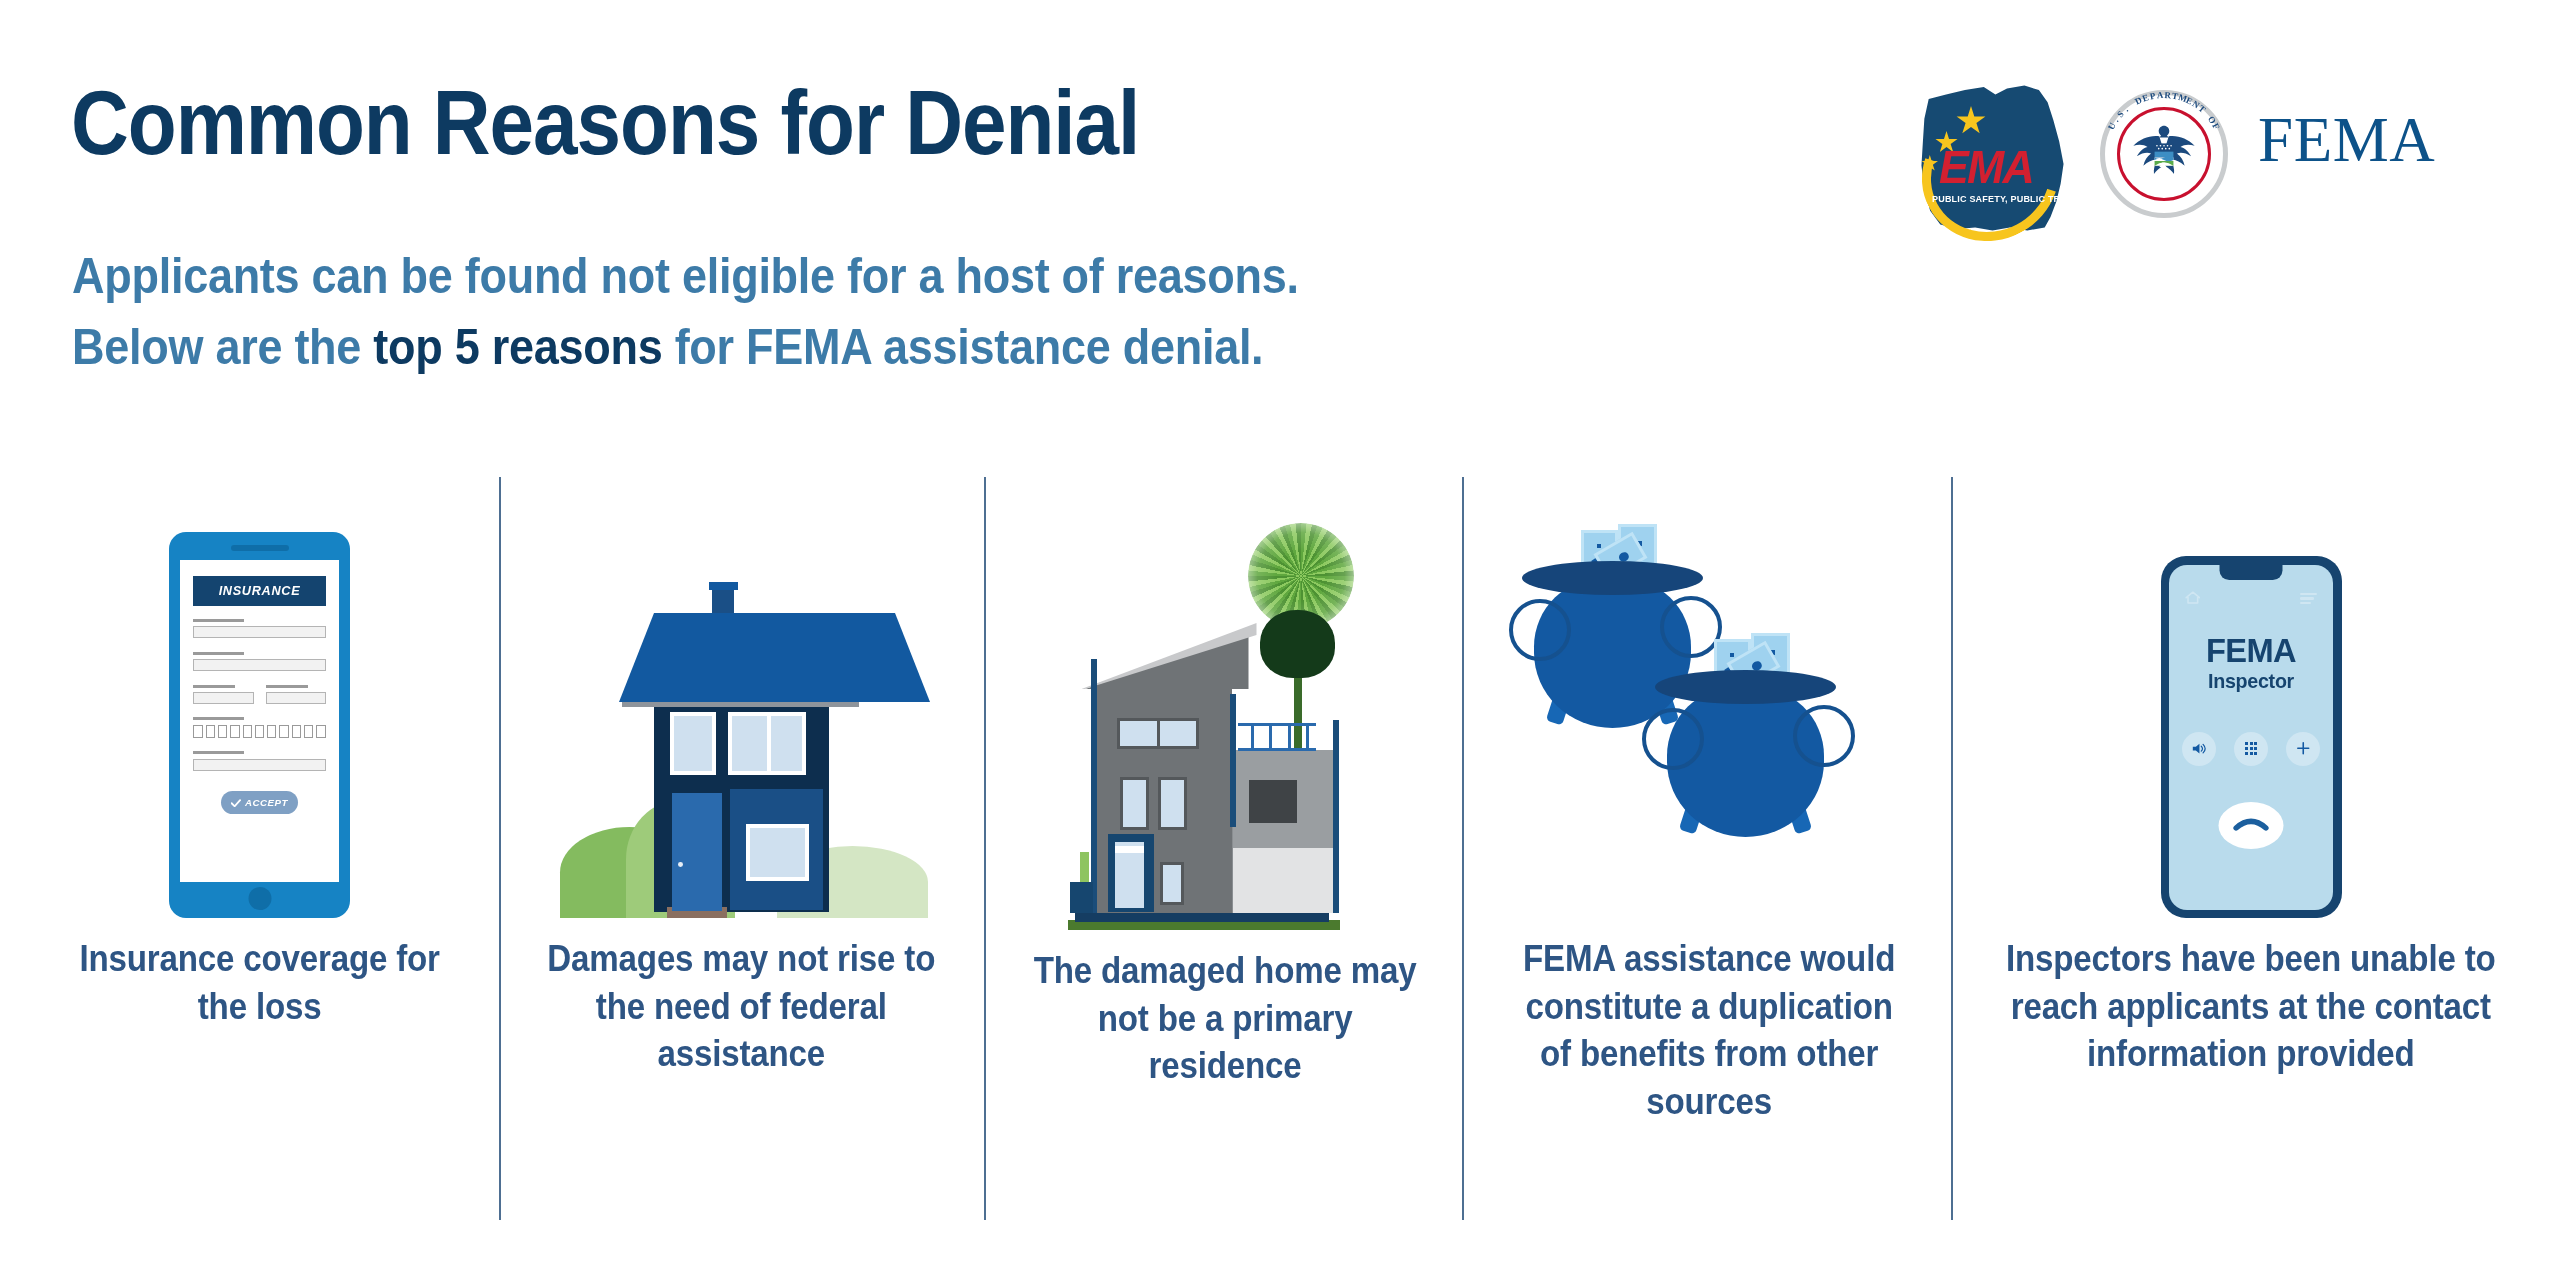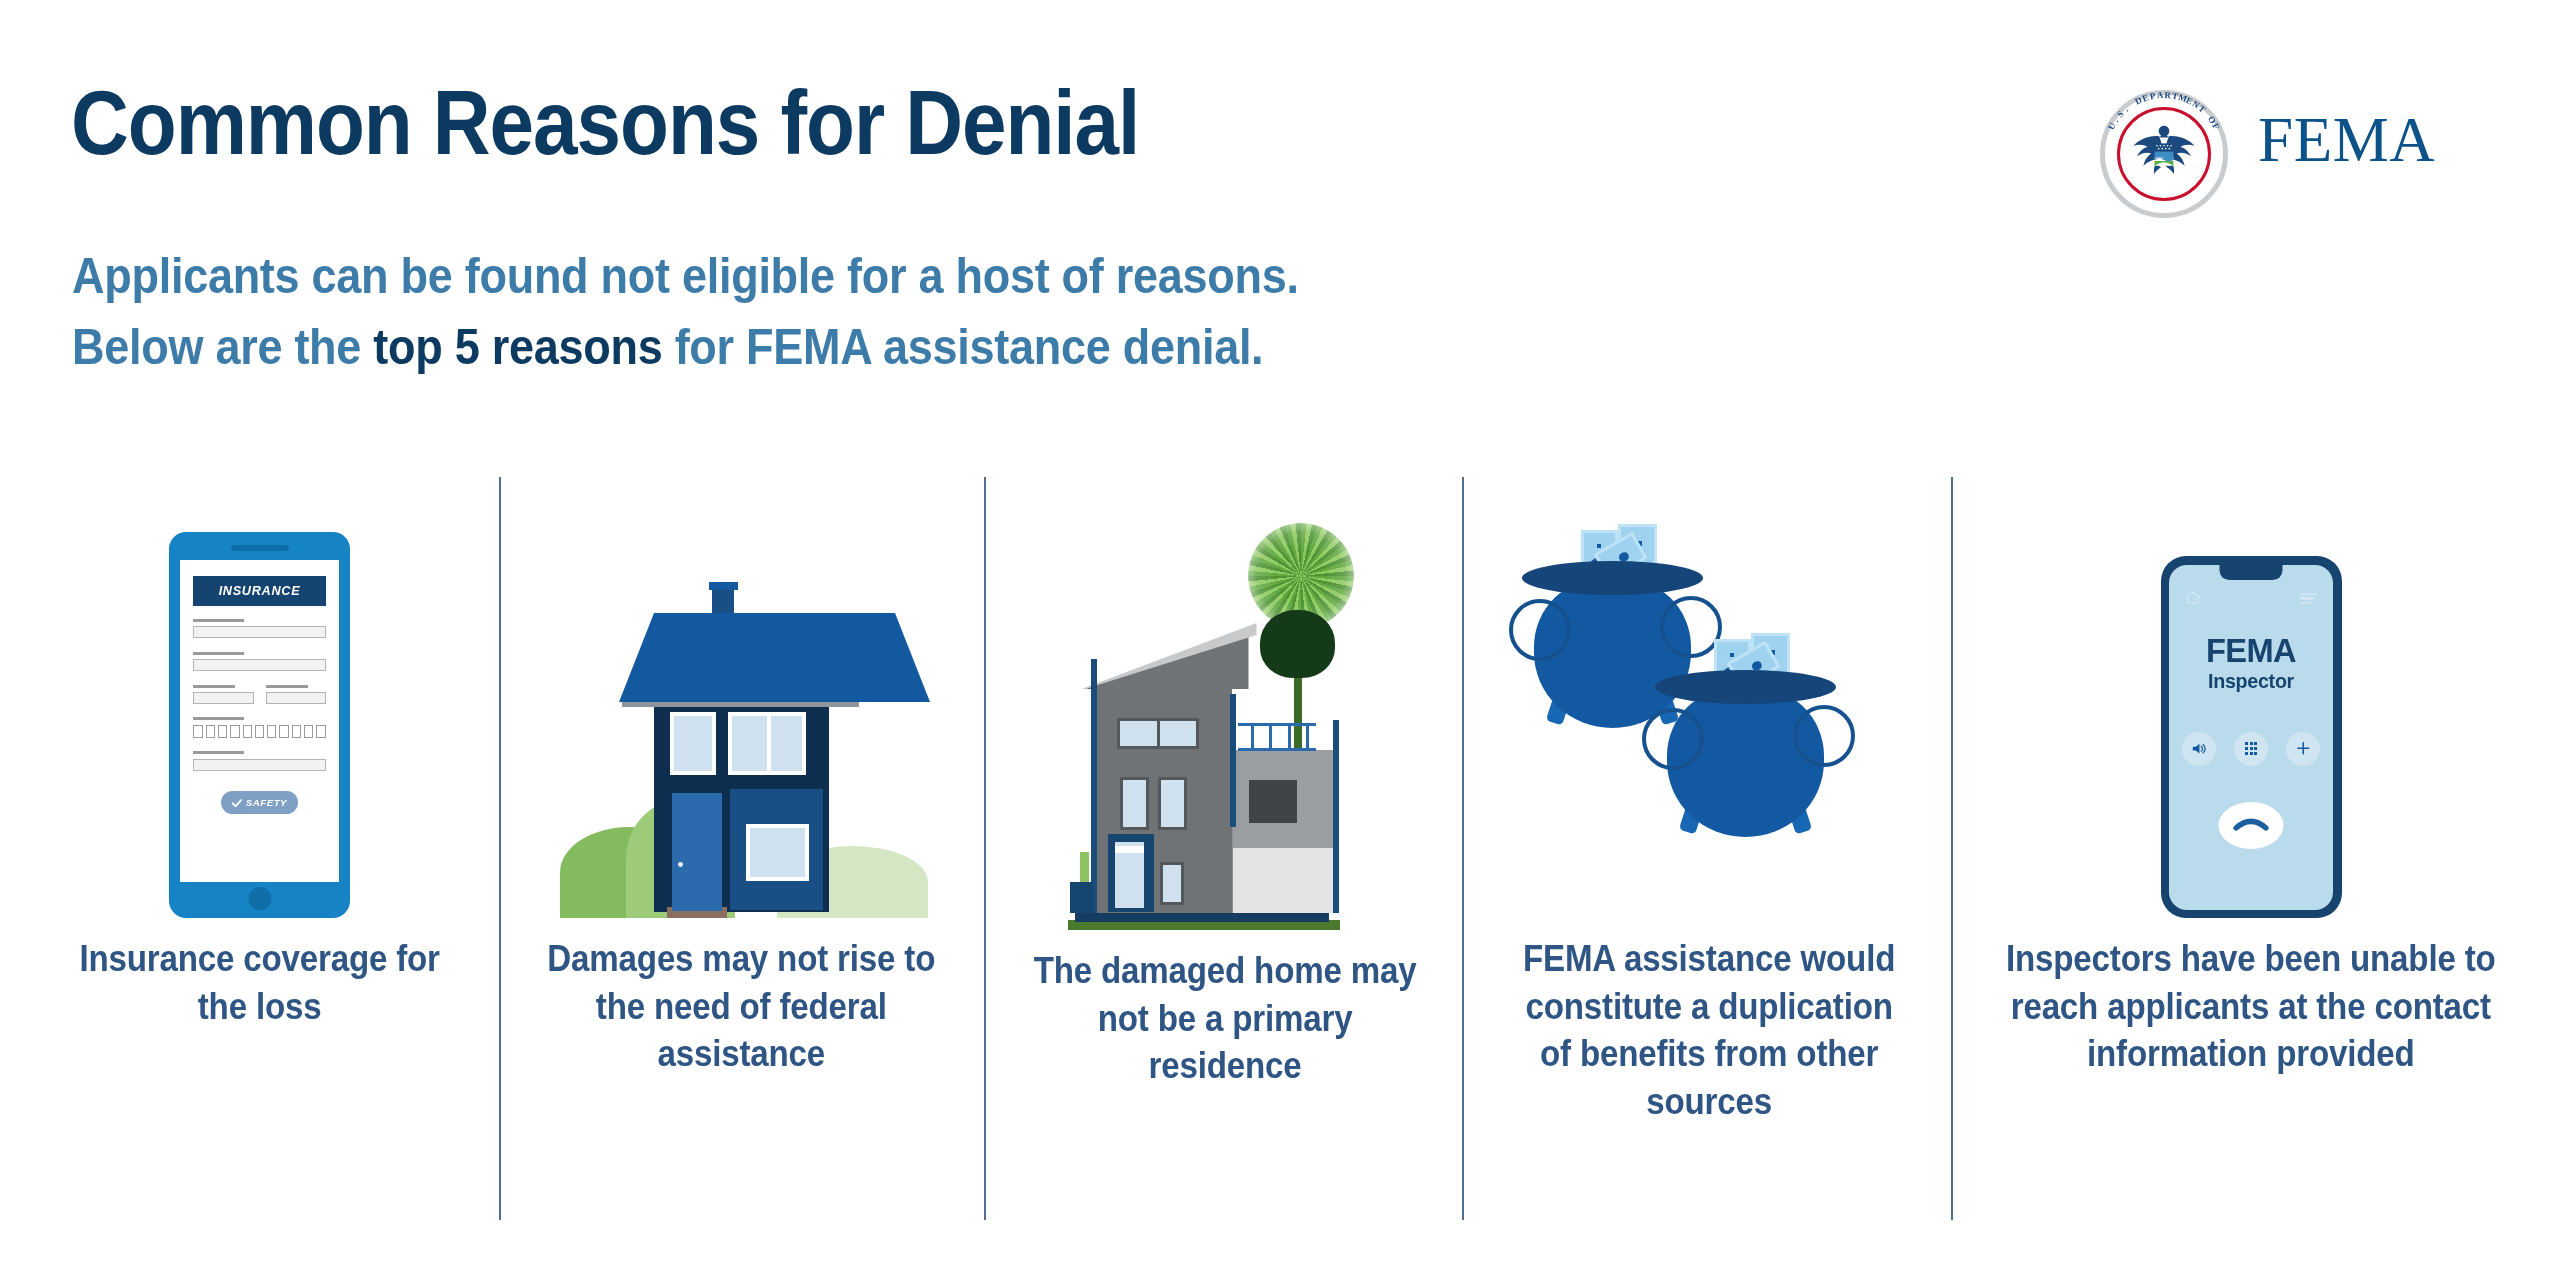--- a/index.html
+++ b/index.html
@@ -253,20 +253,29 @@
 
   <div id="page-title">Common Reasons for Denial</div>
 
   <div id="subtitle">
     <div>Applicants can be found not eligible for a host of reasons.</div>
     <div><span>Below are the </span><span class="hl">top 5 reasons</span><span> for FEMA assistance denial.</span></div>
   </div>
 
   <div id="logos">
 
+    <div id="ema-logo">
+      <div class="ohio-shape"></div>
+      <div class="ema-arc"></div>
+      <div class="ema-star s1"></div>
+      <div class="ema-star s2"></div>
+      <div class="ema-star s3"></div>
+      <div class="ema-word">EMA</div>
+      <div class="ema-tag">PUBLIC SAFETY, PUBLIC TRUST</div>
+    </div>
 
     <div id="dhs-seal">
       <div class="dhs-ring"></div>
       <div class="dhs-text-ring" id="dhs-text-ring">
           <div class="dhs-letter" style="transform: rotate(-62deg);">U</div>
           <div class="dhs-letter" style="transform: rotate(-54.7059deg);">.</div>
           <div class="dhs-letter" style="transform: rotate(-47.4118deg);">S</div>
           <div class="dhs-letter" style="transform: rotate(-40.1176deg);">.</div>
           <div class="dhs-letter" style="transform: rotate(-32.8235deg);"> </div>
           <div class="dhs-letter" style="transform: rotate(-25.5294deg);">D</div>
@@ -373,21 +382,21 @@
               <i></i>
                 <i></i>
               <i></i>
             </div>
             <div class="lbl" style="width:38%;"></div>
             <div class="fld"></div>
             <div class="accept">
               <svg width="9.7" height="8.5" viewBox="0 0 16 14">
                 <path d="M1 7 L6 12 L15 2" stroke="#ffffff" stroke-width="3" fill="none" stroke-linecap="round"></path>
               </svg>
-              <span>SAFETY</span>
+              <span>ACCEPT</span>
             </div>
           </div>
         </div>
         <div class="tablet-home"></div>
       </div>
     </div>
     <div class="col-caption">Insurance coverage for the loss</div>
   </div>
 
   <div class="column" style="left:995px;width:461px;">

